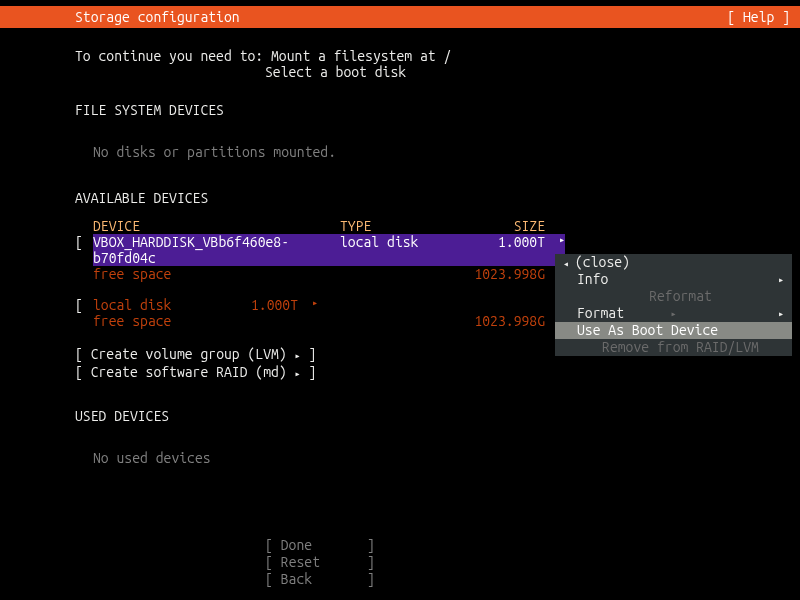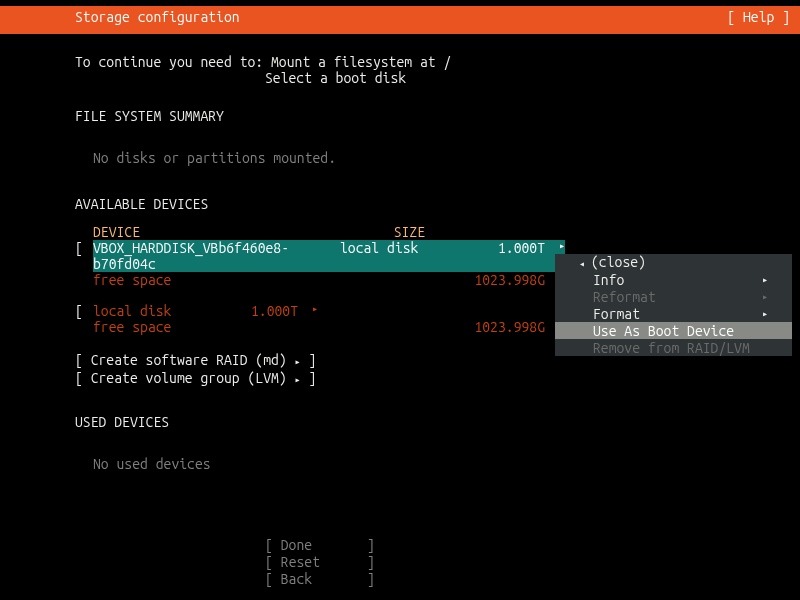--- a/index.html
+++ b/index.html
@@ -9,42 +9,42 @@
     background: #000;
     font-family: "Ubuntu Mono", "DejaVu Sans Mono", monospace;
     font-size: 14px;
     color: #eeeeec;
     overflow: hidden;
     position: relative;
   }
   .header {
     background: #e95420;
     color: #fff;
-    height: 28px;
+    height: 22px;
     line-height: 22px;
     padding: 0 10px;
     display: flex;
     justify-content: space-between;
     margin-top: 6px;
   }
   .header .title { padding-left: 65px; }
   .content { padding: 10px 75px 0 75px; }
   .continue-block { margin-top: 10px; }
   .continue-line2 { padding-left: 190px; }
   .section-heading { color: #eeeeec; margin-top: 22px; }
   .muted { color: #808080; }
   .indent { padding-left: 18px; margin-top: 26px; }
   .table { margin-top: 12px; }
   .table-header { color: #fdba74; display: flex; }
   .col-device { width: 265px; padding-left: 18px; }
   .col-type { width: 120px; }
   .col-size { width: 85px; text-align: right; }
   .col-arrow { width: 20px; text-align: right; }
   .row { display: flex; color: #c2410c; }
-  .row.selected { background: #0f766e; color: #fff; justify-content: center; }
+  .row.selected { background: #4c1d95; color: #fff; justify-content: center; }
   .row .col-device { padding-left: 0; }
   .row-wrap { display: flex; align-items: baseline; }
   .bracket { width: 18px; color: #eeeeec; }
   .device-spacer { height: 15px; }
   .action-row { color: #eeeeec; margin-top: 2px; }
   .footer-actions {
     position: absolute;
     bottom: 12px;
     left: 0;
     width: 640px;
@@ -55,57 +55,58 @@
   .arrow { font-size: 10px; }
   .context-menu {
     position: absolute;
     top: 254px;
     left: 555px;
     width: 237px;
     background: #2e3436;
     font-size: 14px;
   }
   .context-menu .item {
-    padding: 0 24px;
+    padding: 0 8px;
     height: 17px;
-    line-height: 26px;
+    line-height: 17px;
     color: #eeeeec;
     display: flex;
     justify-content: space-between;
     align-items: center;
     text-align: center;
   }
-  .context-menu .item.disabled { color: #6b6b6b; }
+  .context-menu .item.disabled { color: #6b6b6b; flex-direction: column; }
   .context-menu .item.sel { background: #888a85; color: #fff; }
   .context-menu .left-caret { margin-right: 6px; font-size: 10px;}
   .context-menu .right-caret { font-size: 10px; }
 </style>
 </head>
 <body>
 
 <div class="header">
   <span class="title">Storage configuration</span>
   <span>[ Help ]</span>
 </div>
 
 <div class="content">
   <div class="continue-block">
     <span>To continue you need to:</span>
     <span>Mount a filesystem at /</span>
     <div class="continue-line2">Select a boot disk</div>
   </div>
 
-  <div class="section-heading">FILE SYSTEM SUMMARY</div>
+  <div class="section-heading">FILE SYSTEM DEVICES</div>
   <div class="indent muted">No disks or partitions mounted.</div>
 
   <div class="section-heading" style="margin-top:30px">AVAILABLE DEVICES</div>
 
   <div class="table">
     <div class="table-header">
       <span class="col-device">DEVICE</span>
+      <span class="col-type">TYPE</span>
       <span class="col-size">SIZE</span>
       <span class="col-arrow"></span>
     </div>
 
     <div class="row-wrap">
       <span class="bracket">[</span>
       <div class="row selected" style="flex:0 0 472px">
         <span class="col-device" style="width:247px">VBOX_HARDDISK_VBb6f460e8-b70fd04c</span>
         <span class="col-type">local disk</span>
         <span class="col-size">1.000T</span>
@@ -139,24 +140,24 @@
         <span class="col-device" style="width:247px">free space</span>
         <span class="col-type"></span>
         <span class="col-size">1023.998G</span>
         <span class="col-arrow arrow">▸</span>
       </div>
     </div>
 
     <div class="device-spacer"></div>
 
     <div class="action-row">
-      [ <span>Create software RAID (md)</span> <span class="arrow">▸</span> ]
+      [ <span>Create volume group (LVM)</span> <span class="arrow">▸</span> ]
     </div>
     <div class="action-row">
-      [ <span>Create volume group (LVM)</span> <span class="arrow">▸</span> ]
+      [ <span>Create software RAID (md)</span> <span class="arrow">▸</span> ]
     </div>
   </div>
 
   <div class="section-heading" style="margin-top:28px">USED DEVICES</div>
   <div class="indent muted">No used devices</div>
 </div>
 
 <div class="footer-actions">
   <div class="line">[ <span>Done</span>&nbsp;&nbsp;&nbsp;&nbsp;&nbsp;&nbsp;&nbsp;]</div>
   <div class="line">[ <span>Reset</span>&nbsp;&nbsp;&nbsp;&nbsp;&nbsp;&nbsp;]</div>

